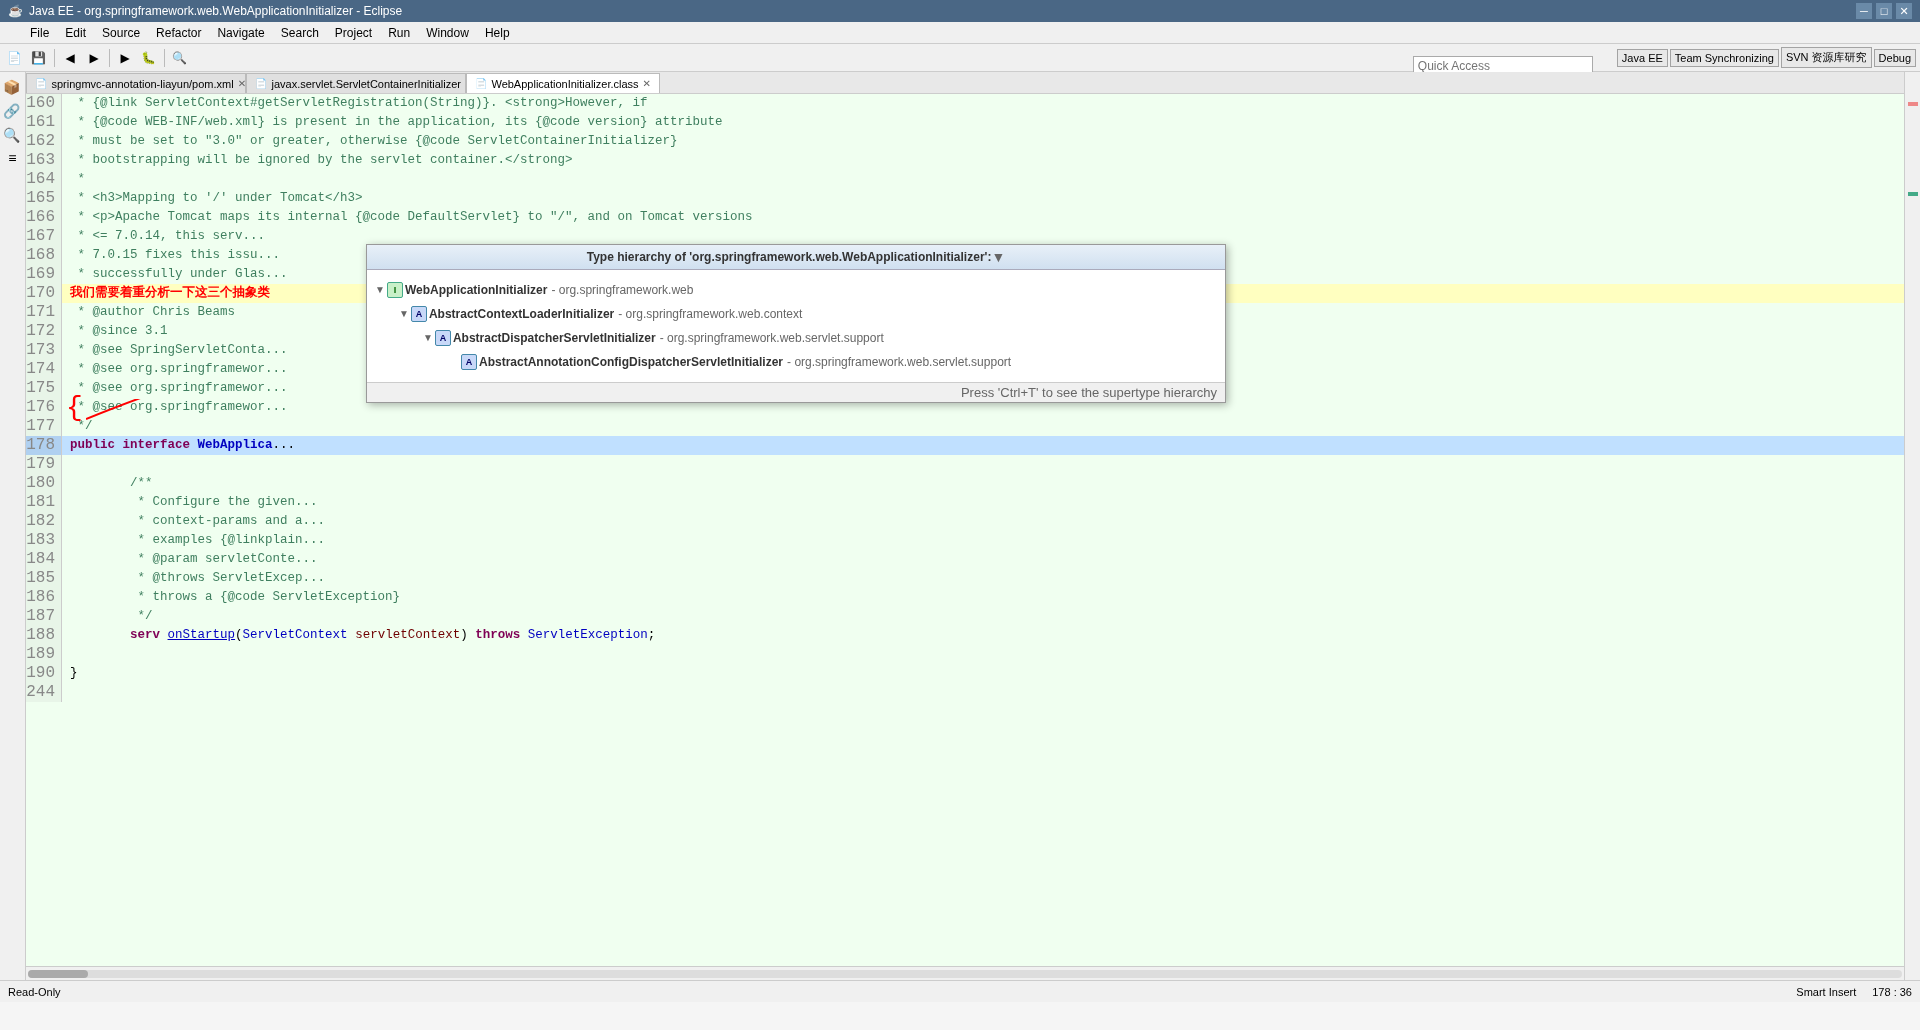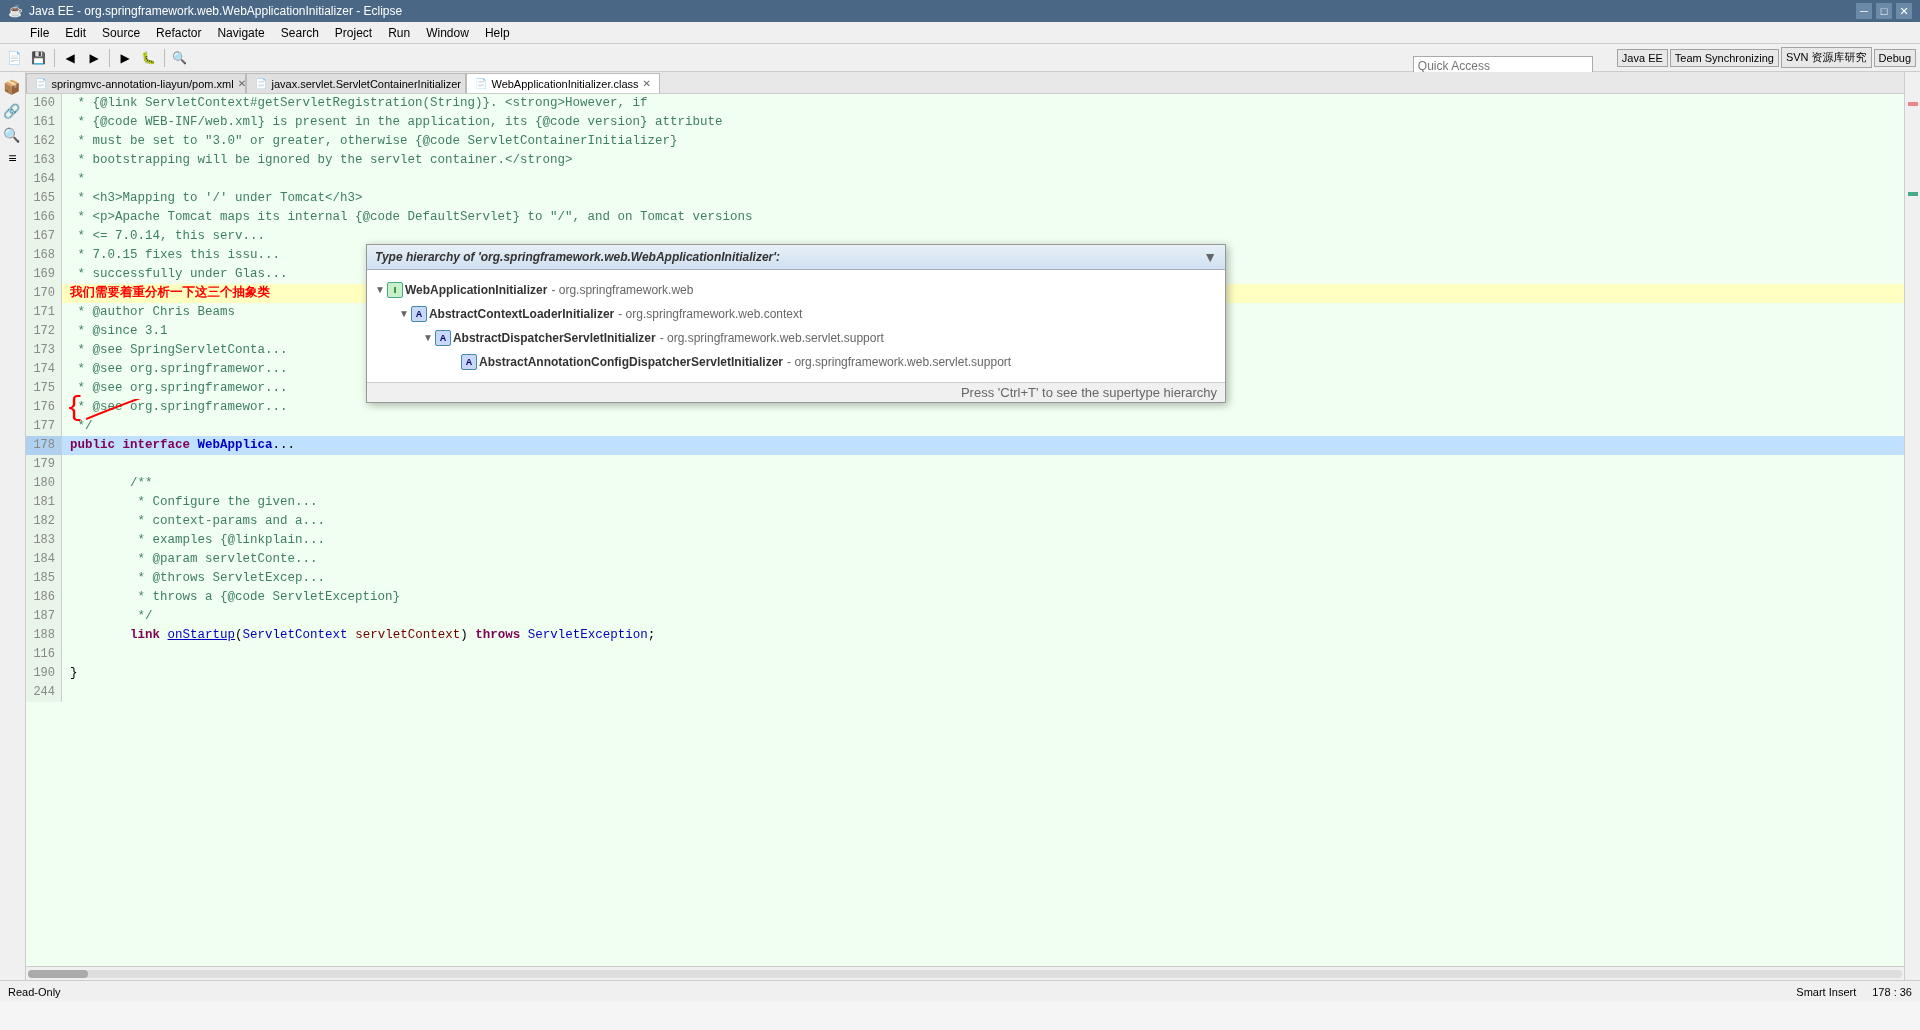--- a/index.html
+++ b/index.html
@@ -131,21 +131,21 @@
     }
     .line-num {
       width: 36px;
       min-width: 36px;
       text-align: right;
       padding-right: 6px;
       color: #888;
       background: #e8f5e8;
       border-right: 1px solid #ccc;
       user-select: none;
-      font-size: 12px;
+      font-size: 16px;
     }
     .line-content {
       padding-left: 8px;
       white-space: pre;
       color: #000;
     }
     .kw { color: #7f0055; font-weight: bold; }
     .comment { color: #3f7f5f; }
 
     
@@ -158,24 +158,23 @@
       border: 1px solid #999;
       box-shadow: 2px 2px 8px rgba(0,0,0,0.3);
       z-index: 100;
       font-family: Arial, sans-serif;
       font-size: 12px;
     }
     #popup-header {
       background: linear-gradient(to bottom, #e8f0f8, #d0e0f0);
       padding: 4px 8px;
       display: flex;
-      justify-content: space-between;
+      justify-content: center;
       align-items: center;
       border-bottom: 1px solid #aab;
-      font-style: italic;
     }
     #popup-title { font-size: 12px; font-weight: bold; color: #333; }
     #popup-close { cursor: pointer; font-size: 14px; color: #666; }
     #popup-content { padding: 8px; }
     .tree-item {
       display: flex;
       align-items: center;
       padding: 2px 0;
       cursor: pointer;
       line-height: 20px;
@@ -448,25 +447,25 @@
         <span class="line-content comment">	 * throws a {@code ServletException}</span>
       </div>
 
       <div class="code-line">
         <span class="line-num">187</span>
         <span class="line-content comment">	 */</span>
       </div>
 
       <div class="code-line">
         <span class="line-num">188</span>
-        <span class="line-content">	<span class="kw">link</span> <span style="color:#0000c0;text-decoration:underline;">onStartup</span>(<span style="color:#0000c0;">ServletContext</span> <span style="color:#6f0000;">servletContext</span>) <span class="kw">throws</span> <span style="color:#0000c0;">ServletException</span>;</span>
-      </div>
-
-      <div class="code-line">
-        <span class="line-num">116</span>
+        <span class="line-content">	<span class="kw">serv</span> <span style="color:#0000c0;text-decoration:underline;">onStartup</span>(<span style="color:#0000c0;">ServletContext</span> <span style="color:#6f0000;">servletContext</span>) <span class="kw">throws</span> <span style="color:#0000c0;">ServletException</span>;</span>
+      </div>
+
+      <div class="code-line">
+        <span class="line-num">189</span>
         <span class="line-content"></span>
       </div>
 
       <div class="code-line">
         <span class="line-num">190</span>
         <span class="line-content">}</span>
       </div>
 
       <div class="code-line">
         <span class="line-num">244</span>

